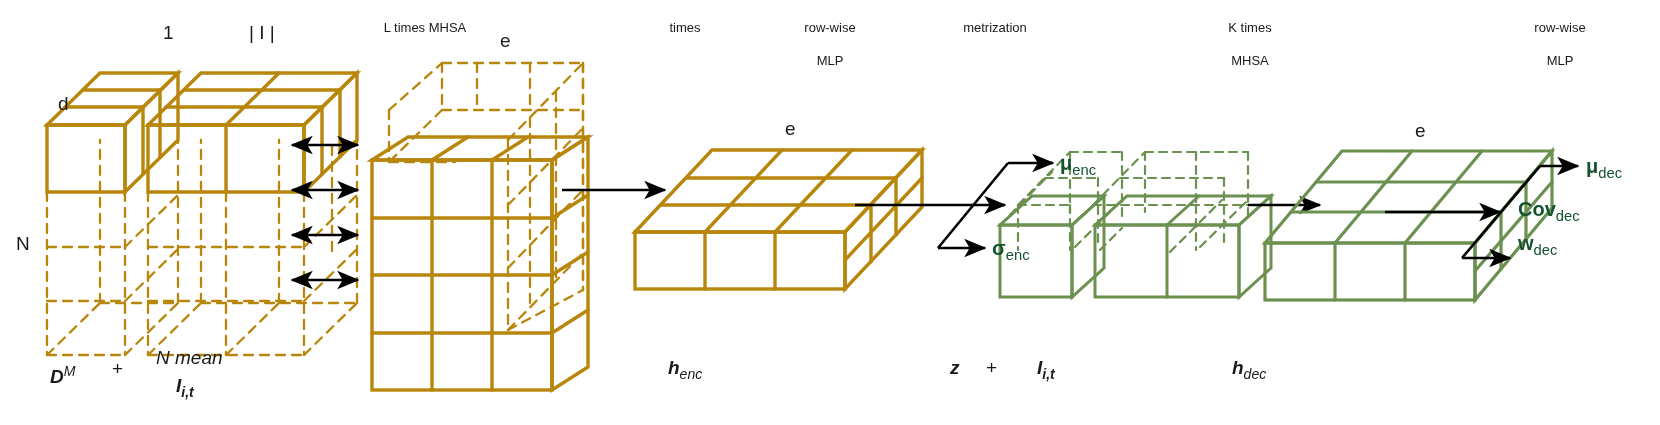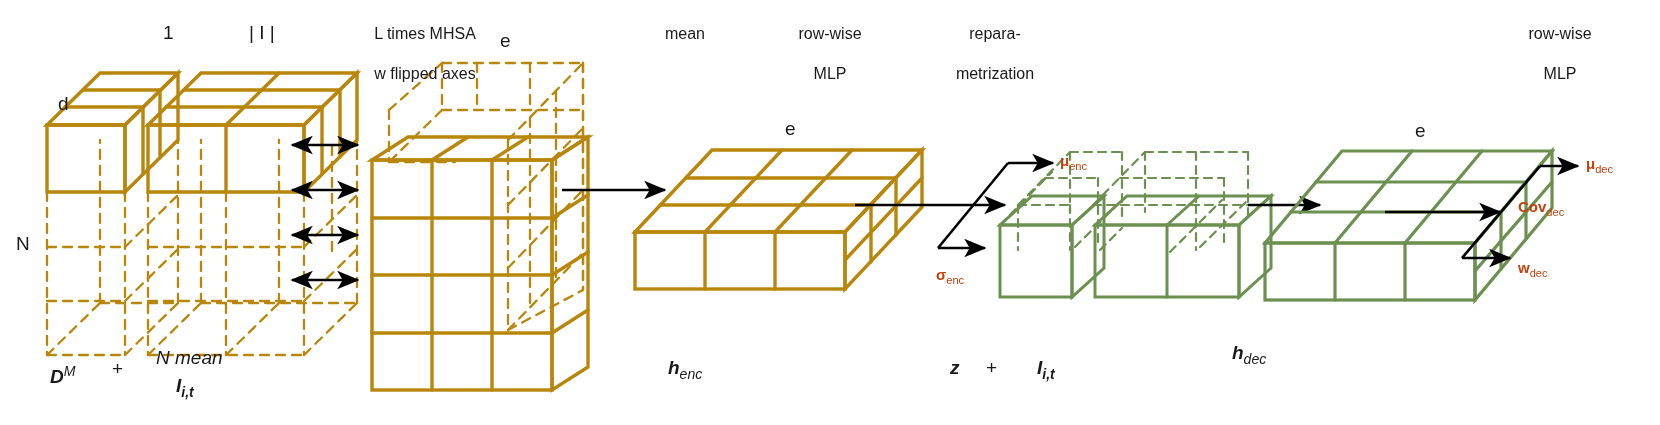--- a/index.html
+++ b/index.html
@@ -18,21 +18,21 @@
   svg.diagram {
     position: absolute;
     top: 0; left: 0;
     width: 1660px;
     height: 425px;
   }
   .hdr {
     position: absolute;
     text-align: center;
     font-family: "Liberation Sans", sans-serif;
-    font-size: 16px;
+    font-size: 13px;
     color: #1a1a1a;
     line-height: 1.25;
     white-space: pre-line;
   }
   .axlabel {
     position: absolute;
     font-family: "Liberation Sans", sans-serif;
     font-size: 19px;
     color: #1a1a1a;
     white-space: nowrap;
@@ -44,22 +44,22 @@
     color: #1a1a1a;
     white-space: nowrap;
     text-align: center;
   }
   .bi { font-style: italic; font-weight: bold; }
   .it { font-style: italic; }
   .bd { font-weight: bold; }
   .outlabel {
     position: absolute;
     font-family: "Liberation Sans", sans-serif;
-    font-size: 15px;
-    color: #c2410c;
+    font-size: 20px;
+    color: #14532d;
     white-space: nowrap;
   }
   sub { font-size: 0.74em; }
   sup { font-size: 0.74em; }
 </style>
 </head>
 <body>
 
 <div id="page">
 
@@ -296,37 +296,39 @@
     <g stroke="#000" stroke-width="2.6" fill="none">
       <line x1="1462" y1="258" x2="1540" y2="166"></line>
       <line x1="1540" y1="166" x2="1578" y2="166" marker-end="url(#ah)"></line>
       <line x1="1462" y1="258" x2="1510" y2="258" marker-end="url(#ah)"></line>
       <line x1="1385" y1="212" x2="1500" y2="212" marker-end="url(#ah)"></line>
     </g>
   </svg>
 
   <div class="hdr" style="left:300px; top:4px; width:250px;">
     <div>L times MHSA</div>
-    <div>w flipped axes</div>
   </div>
 
   <div class="hdr" style="left:585px; top:4px; width:200px;">
-    <div>mean</div>
+    <div>times</div>
   </div>
 
   <div class="hdr" style="left:740px; top:4px; width:180px;">
     <div>row-wise</div>
     <div>MLP</div>
   </div>
 
   <div class="hdr" style="left:890px; top:4px; width:210px;">
-    <div>repara-</div>
     <div>metrization</div>
   </div>
 
+  <div class="hdr" style="left:1160px; top:4px; width:180px;">
+    <div>K times</div>
+    <div>MHSA</div>
+  </div>
 
   <div class="hdr" style="left:1470px; top:4px; width:180px;">
     <div>row-wise</div>
     <div>MLP</div>
   </div>
 
   <div class="axlabel" style="left:163px; top:22px;">1</div>
 
   <div class="axlabel" style="left:249px; top:22px;">| I |</div>
 
@@ -361,37 +363,37 @@
   <div class="botlabel" style="left:950px; top:357px;">
     <span class="bi">z</span>
   </div>
 
   <div class="botlabel" style="left:986px; top:357px;">+</div>
 
   <div class="botlabel" style="left:1037px; top:357px;">
     <span class="bi">I</span><sub class="bi">i,t</sub>
   </div>
 
-  <div class="botlabel" style="left:1232px; top:342px;">
+  <div class="botlabel" style="left:1232px; top:357px;">
     <span class="bi">h</span><sub class="it">dec</sub>
   </div>
 
   <div class="outlabel" style="left:1060px; top:152px;">
     <span class="bd">μ</span><sub>enc</sub>
   </div>
 
-  <div class="outlabel" style="left:936px; top:237px;margin-top:29px;">
+  <div class="outlabel" style="left:992px; top:237px;">
     <span class="bd">σ</span><sub>enc</sub>
   </div>
 
   <div class="outlabel" style="left:1586px; top:155px;">
     <span class="bd">μ</span><sub>dec</sub>
   </div>
 
   <div class="outlabel" style="left:1518px; top:198px;">
     <span class="bd">Cov</span><sub>dec</sub>
   </div>
 
-  <div class="outlabel" style="left:1518px; top:259px;">
+  <div class="outlabel" style="left:1518px; top:232px;">
     <span class="bd">w</span><sub>dec</sub>
   </div>
 
 </div>
 
 </body></html>

